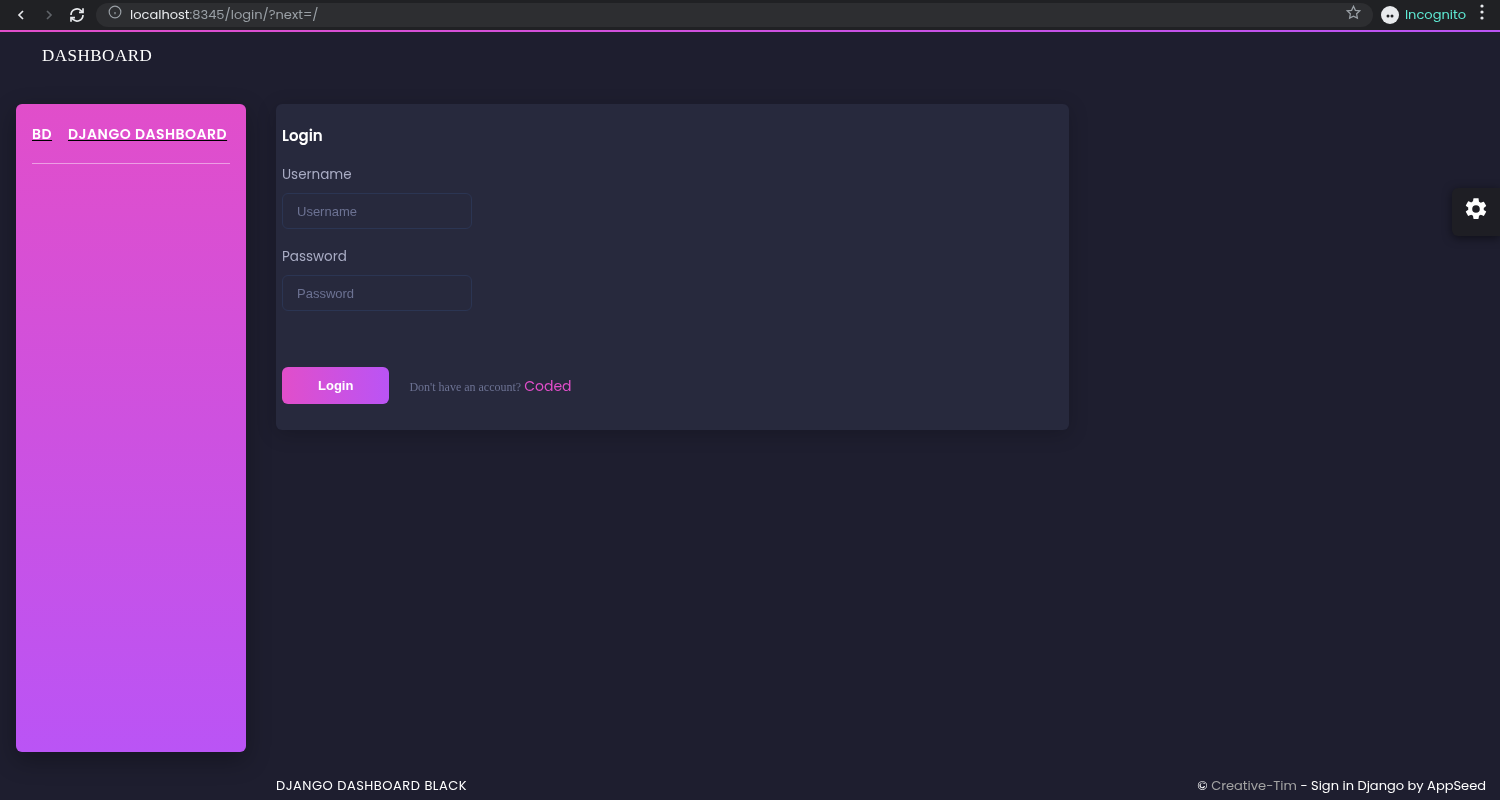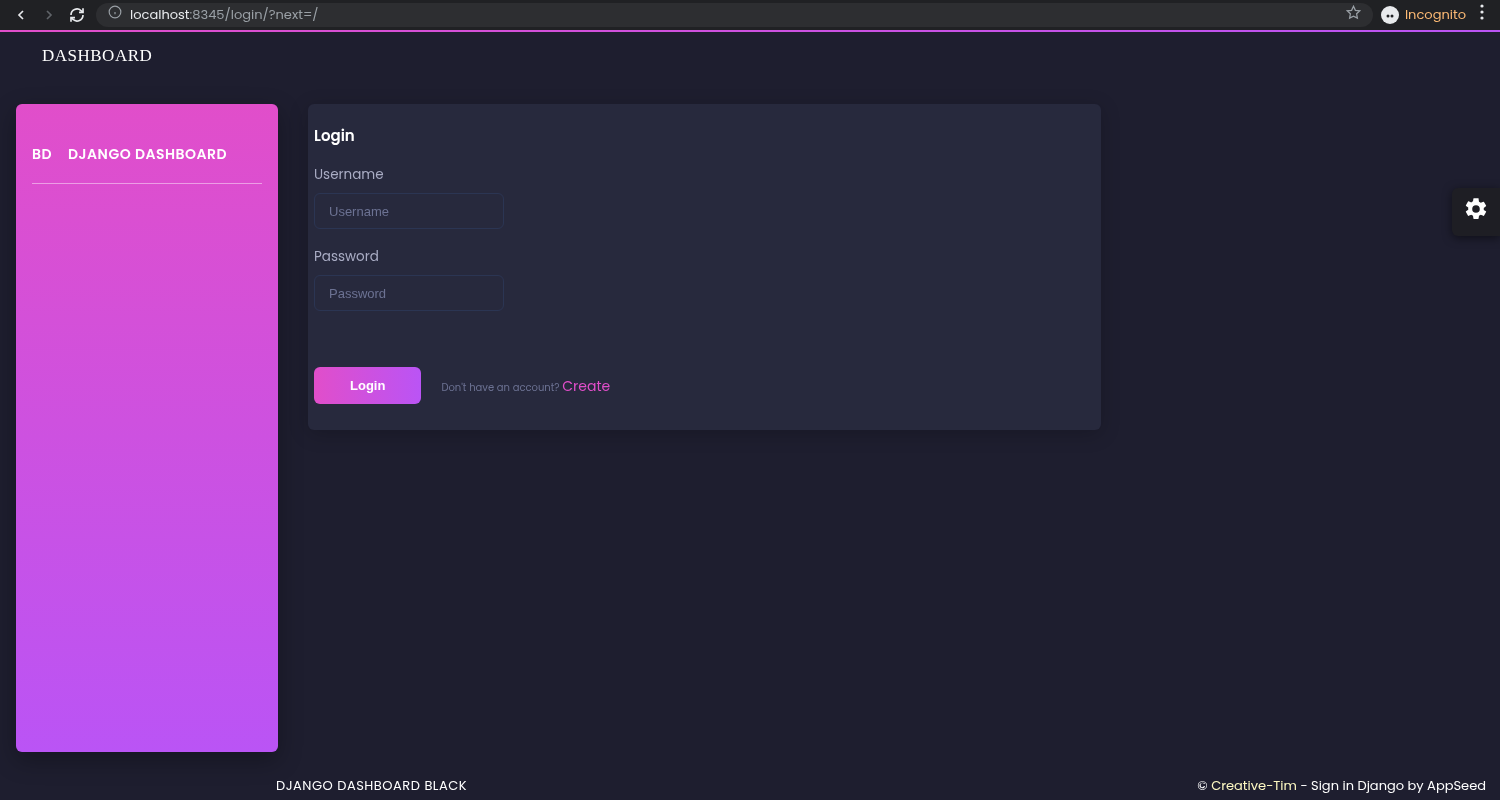--- a/index.html
+++ b/index.html
@@ -32,21 +32,21 @@
       height: 24px;
       display: flex;
       align-items: center;
       padding: 0 12px;
       color: #bdc1c6;
       font-size: 13px;
       gap: 8px;
     }
     .url-host { color: #e8eaed; }
     .url-rest { color: #9aa0a6; }
-    .browser-right { display: flex; align-items: center; gap: 14px; color: #fdba74; font-size: 13px; padding-right: 6px; }
+    .browser-right { display: flex; align-items: center; gap: 14px; color: #5eead4; font-size: 13px; padding-right: 6px; }
     .incognito-badge { display: flex; align-items: center; gap: 6px; }
     .incognito-icon {
       width: 18px; height: 18px; border-radius: 50%; background: #e8eaed;
       display: flex; align-items: center; justify-content: center; font-size: 10px; color: #202124;
     }
     .accent-line { height: 2px; background: linear-gradient(90deg, #e14eca, #ba54f5); }
     .app-shell {
       position: relative;
       height: 768px;
       background: #1e1e2f;
@@ -62,26 +62,27 @@
       font-family: Liberation Serif, serif;
     }
     .main-row {
       display: flex;
       flex: 1;
       padding: 38px 16px 0 16px;
       gap: 30px;
       align-items: flex-start;
     }
     .sidebar {
-      width: 262px;
+      width: 230px;
       height: 648px;
       border-radius: 6px;
       background: linear-gradient(0deg, #ba54f5 0%, #e14eca 100%);
       box-shadow: 0 8px 24px rgba(0,0,0,0.3);
-      padding: 40px 16px;
+      padding: 20px 16px;
+      text-decoration: underline;
     }
     .sidebar-head {
       display: flex;
       align-items: center;
       gap: 16px;
       color: #fff;
       font-weight: 600;
       font-size: 14px;
       letter-spacing: 0.5px;
       padding-bottom: 18px;
@@ -125,21 +126,21 @@
     .login-btn {
       background: linear-gradient(90deg, #e14eca, #ba54f5);
       color: #fff;
       font-weight: 600;
       border: none;
       padding: 11px 36px;
       border-radius: 6px;
       font-size: 13px;
       cursor: pointer;
     }
-    .muted-text { color: #6c7293; font-size: 10px; }
+    .muted-text { color: #6c7293; font-size: 12px; font-family: Liberation Serif, serif; }
     .link-pink { color: #e14eca; font-size: 14px; }
     .gear-tab {
       position: absolute;
       right: 0;
       top: 156px;
       width: 48px; height: 48px;
       background: #1e1e24;
       border-top-left-radius: 6px; border-bottom-left-radius: 6px;
       display: flex; align-items: center; justify-content: center;
       box-shadow: 0 2px 10px rgba(0,0,0,0.5);
@@ -150,21 +151,21 @@
       position: absolute;
       bottom: 4px;
       left: 276px; right: 14px;
       display: flex;
       justify-content: space-between;
       color: #fff;
       font-size: 13px;
     }
     .footer-left { letter-spacing: 0.5px; }
     .footer-right { color: #fff; }
-    .footer-link { color: #fef9c3; }
+    .footer-link { color: #a3a3a3; }
   </style>
 </head>
 <body>
 
 <div class="browser-bar">
   <div class="browser-nav">
     <div class="nav-btn">
       <svg width="16" height="16" viewBox="0 0 24 24" fill="none" stroke="#e8eaed" stroke-width="2.5">
           <polyline points="15 18 9 12 15 6"></polyline>
         </svg>
@@ -244,21 +245,21 @@
         </div>
 
         <div class="field-group">
           <label class="field-label">Password</label>
           <input class="field-input" type="password" placeholder="Password" style="">
         </div>
 
         <div class="actions">
           <button class="login-btn">Login</button>
           <span>
-            <span class="muted-text">Don't have an account? </span><a class="link-pink">Create</a>
+            <span class="muted-text">Don't have an account? </span><a class="link-pink">Coded</a>
           </span>
         </div>
       </div>
     </div>
   </div>
 
   <div class="gear-tab">
     <span>
       <svg viewBox="0 0 24 24">
           <path d="M19.14,12.94a7.07,7.07,0,0,0,.06-.94,7.07,7.07,0,0,0-.06-.94l2.03-1.58a.5.5,0,0,0,.12-.64l-1.92-3.32a.5.5,0,0,0-.6-.22l-2.39.96a7.22,7.22,0,0,0-1.62-.94l-.36-2.54A.5.5,0,0,0,13.9,2h-3.8a.5.5,0,0,0-.5.42L9.24,4.96a7.22,7.22,0,0,0-1.62.94l-2.39-.96a.5.5,0,0,0-.6.22L2.71,8.48a.5.5,0,0,0,.12.64L4.86,10.7a7.07,7.07,0,0,0-.06.94,7.07,7.07,0,0,0,.06.94L2.83,14.16a.5.5,0,0,0-.12.64l1.92,3.32a.5.5,0,0,0,.6.22l2.39-.96a7.22,7.22,0,0,0,1.62.94l.36,2.54a.5.5,0,0,0,.5.42h3.8a.5.5,0,0,0,.5-.42l.36-2.54a7.22,7.22,0,0,0,1.62-.94l2.39.96a.5.5,0,0,0,.6-.22l1.92-3.32a.5.5,0,0,0-.12-.64ZM12,15.5A3.5,3.5,0,1,1,15.5,12,3.5,3.5,0,0,1,12,15.5Z"></path>

